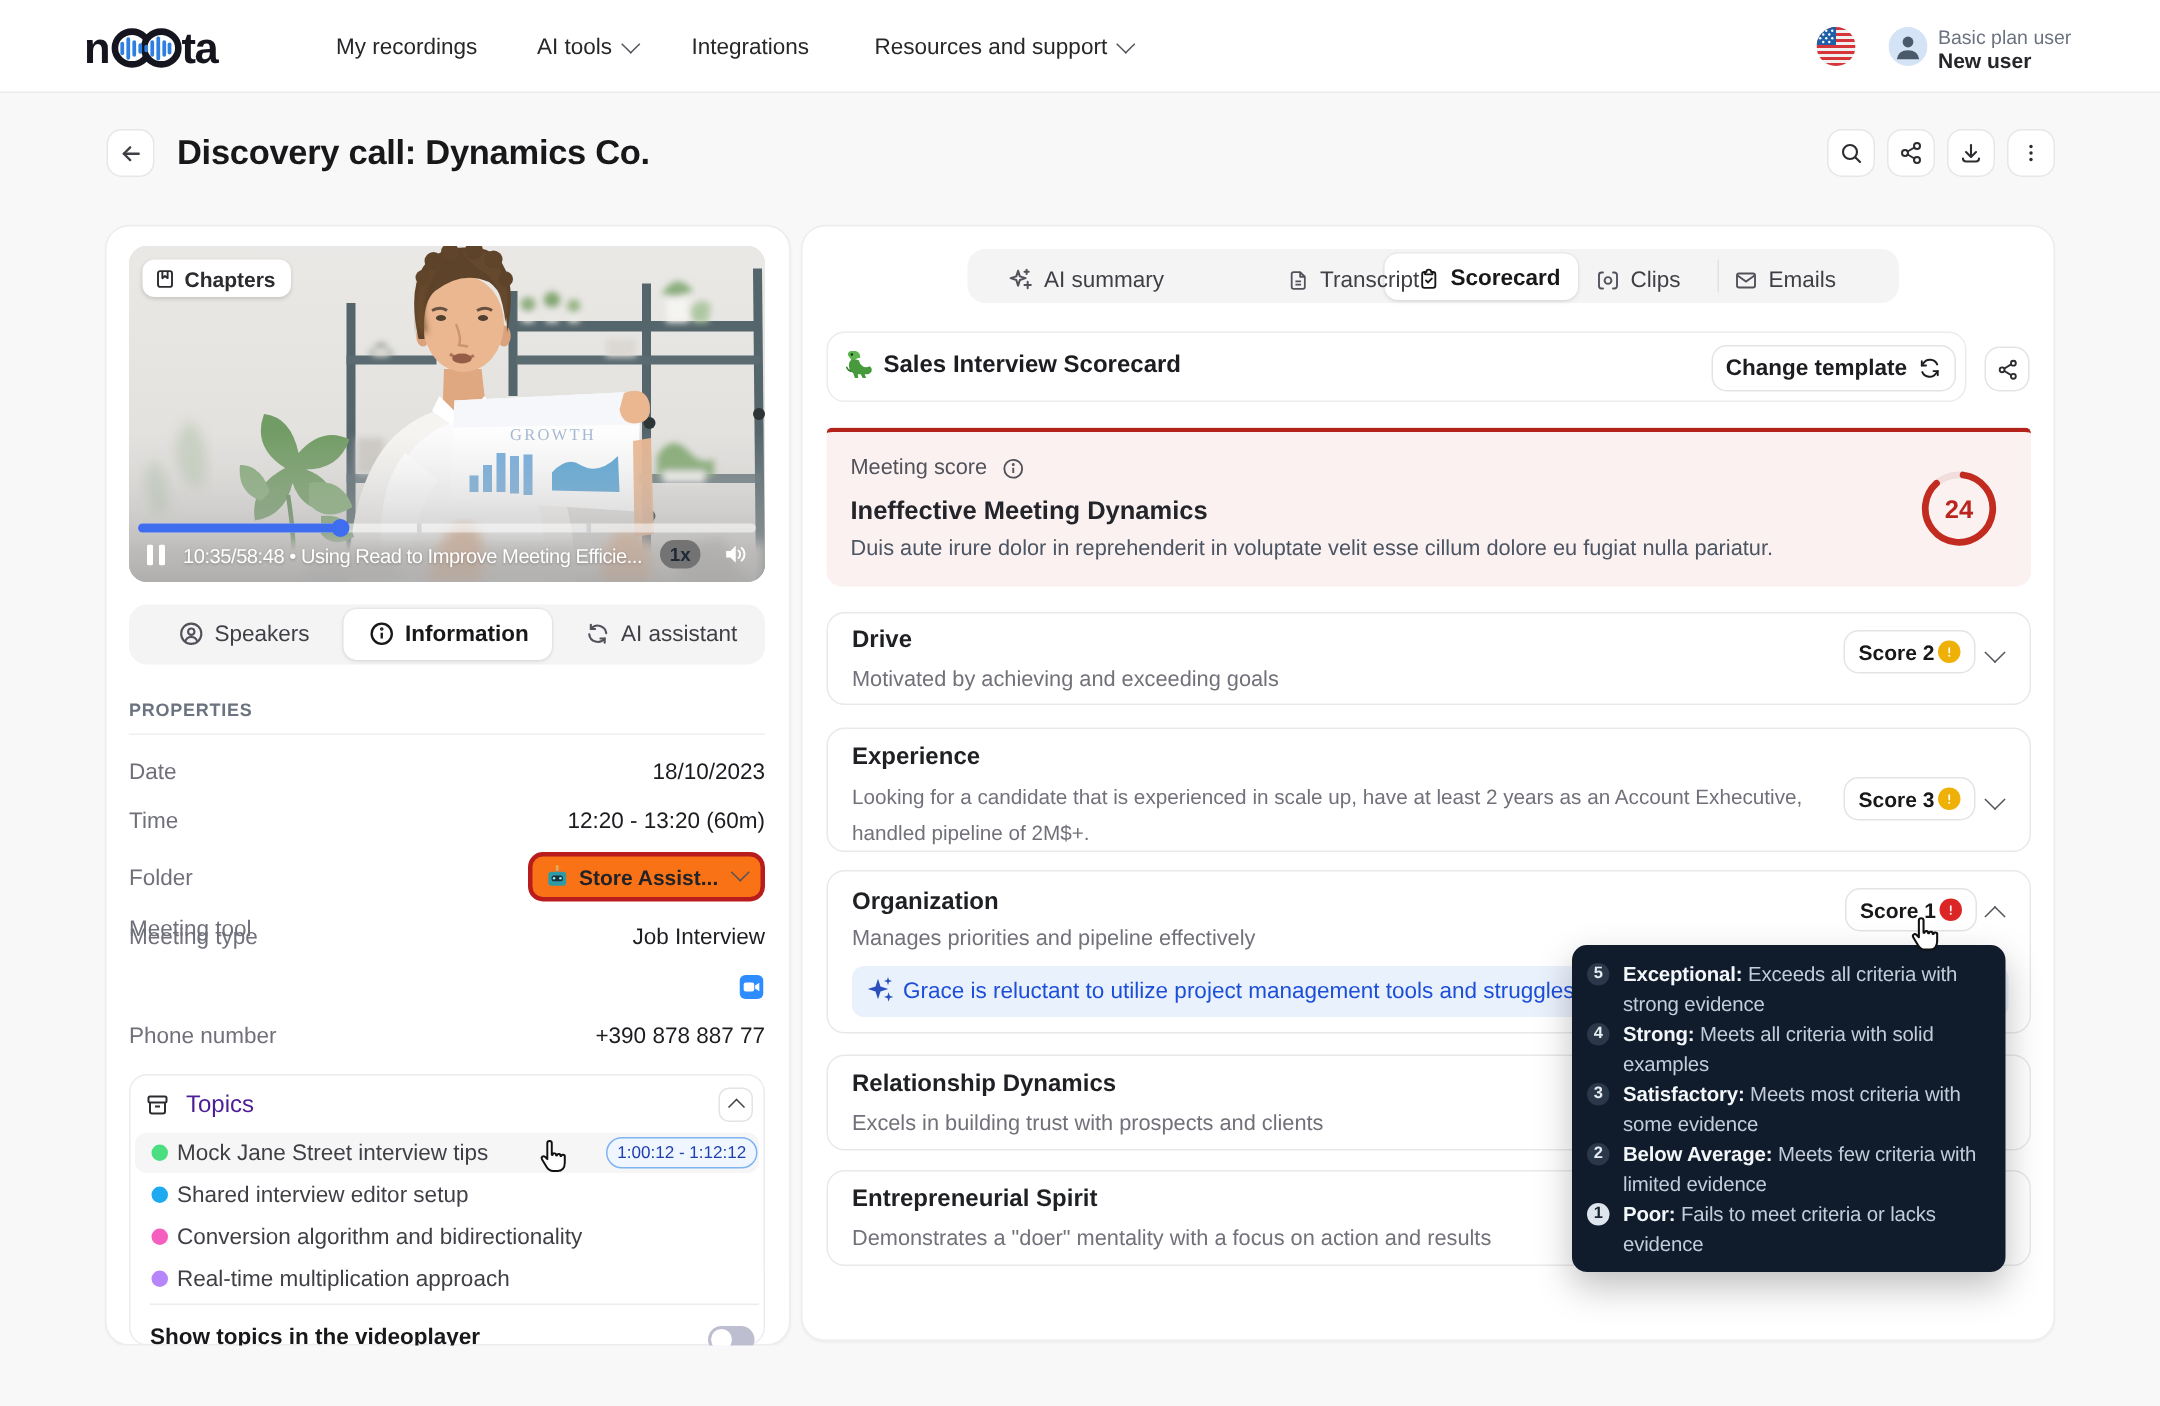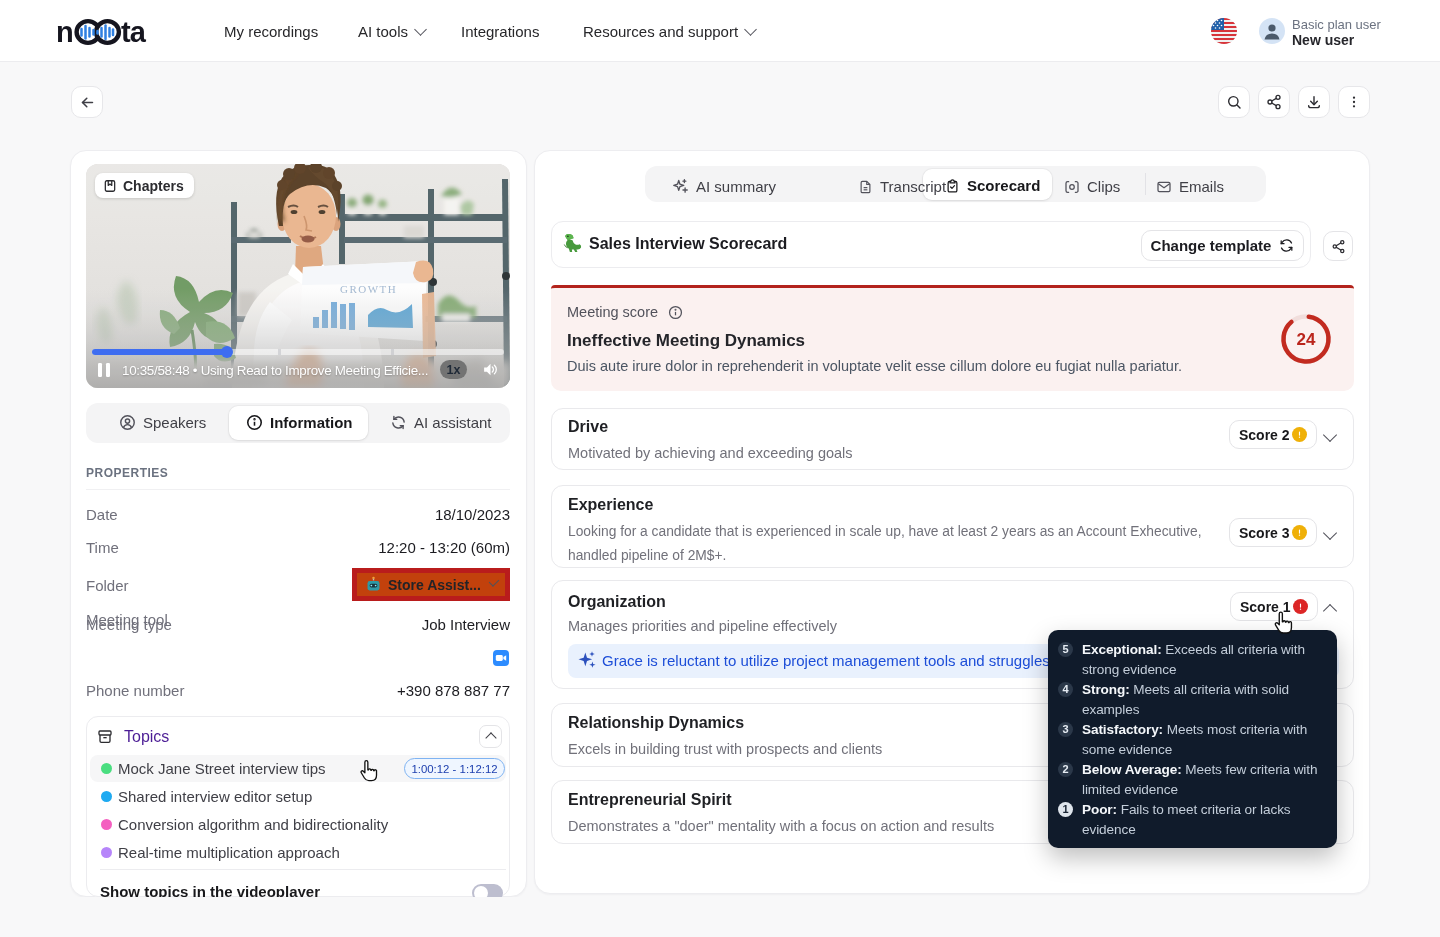--- a/index.html
+++ b/index.html
@@ -105,20 +105,21 @@
     <div class="abs" style="left:1292px;top:17px;font-size:13px;color:#6b7280">Basic plan user</div>
     <div class="abs" style="left:1292px;top:32px;font-size:14px;font-weight:700;color:#26262b">New user</div>
   </div>
 
   <div class="iconbtn" style="left:71px;top:86px">
     <svg width="17" height="17" viewBox="0 0 24 24" fill="none" stroke="#3f3f46" stroke-width="2.2" stroke-linecap="round" stroke-linejoin="round">
         <path d="M19 12H5"></path>
         <path d="m11 18-6-6 6-6"></path>
       </svg>
   </div>
+  <div id="h1">Discovery call: Dynamics Co.</div>
   <div class="iconbtn" style="left:1218px;top:86px">
     <svg width="16" height="16" viewBox="0 0 24 24" fill="none" stroke="#2c2c31" stroke-width="2.1" stroke-linecap="round">
         <circle cx="11" cy="11" r="7"></circle>
         <line x1="16.5" y1="16.5" x2="21" y2="21"></line>
       </svg>
   </div>
   <div class="iconbtn" style="left:1258px;top:86px">
     <svg width="16" height="16" viewBox="0 0 24 24" fill="none" stroke="#2c2c31" stroke-width="2" stroke-linecap="round">
         <circle cx="18" cy="5" r="3"></circle>
         <circle cx="6" cy="12" r="3"></circle>
@@ -319,21 +320,21 @@
     AI assistant
   </div>
 
   <div class="abs" style="left:86px;top:466px;font-size:12px;font-weight:700;color:#6b7280;letter-spacing:.5px">PROPERTIES</div>
   <div class="abs" style="left:86px;top:489px;width:424px;border-top:1px solid #f0f0f2"></div>
   <div class="lbl" style="left:86px;top:506px">Date</div>
     <div class="val" style="top:506px">18/10/2023</div>
   <div class="lbl" style="left:86px;top:539px">Time</div>
     <div class="val" style="top:539px">12:20 - 13:20 (60m)</div>
   <div class="lbl" style="left:86px;top:577px">Folder</div>
-  <div class="abs" style="left:352px;top:568px;width:158px;height:33px;border:5px solid #b91c1c;border-radius:0;background:#c2410c;display:flex;align-items:center;padding:0 8px;white-space:nowrap">
+  <div class="abs" style="left:352px;top:568px;width:158px;height:33px;border:3px solid #b91c1c;border-radius:10px;background:#f97316;display:flex;align-items:center;padding:0 8px;white-space:nowrap">
     <svg width="17" height="17" viewBox="0 0 20 20" style="margin-right:6px;flex:0 0 17px">
       <rect x="3" y="6" width="14" height="11" rx="2.5" fill="#2e9aa6"></rect>
       <rect x="5.5" y="9" width="9" height="4.5" rx="2" fill="#17343c"></rect>
       <circle cx="7.5" cy="11.2" r="1" fill="#8ef0ff"></circle>
         <circle cx="12.5" cy="11.2" r="1" fill="#8ef0ff"></circle>
       <rect x="9.2" y="2.2" width="1.6" height="3" fill="#b8babd"></rect>
       <circle cx="10" cy="2.2" r="1.4" fill="#f2a33c"></circle>
     </svg>
     <span style="font-size:14px;font-weight:600;color:#232327">Store Assist...</span>
     <span class="chev" style="margin-left:10px;margin-top:-6px"></span>

